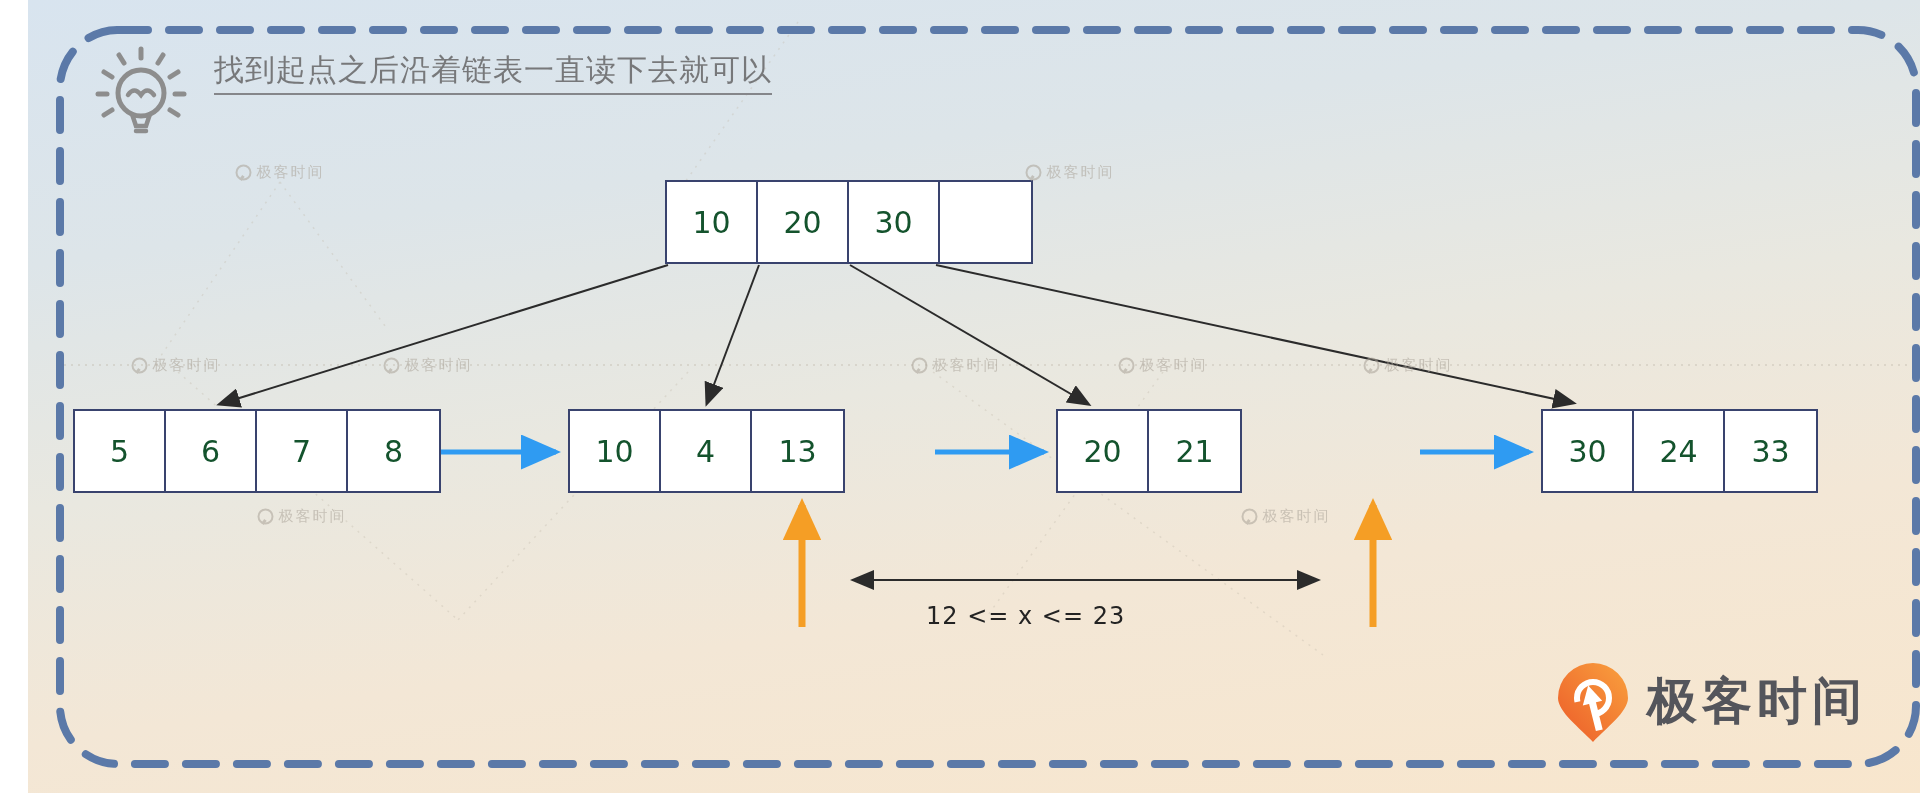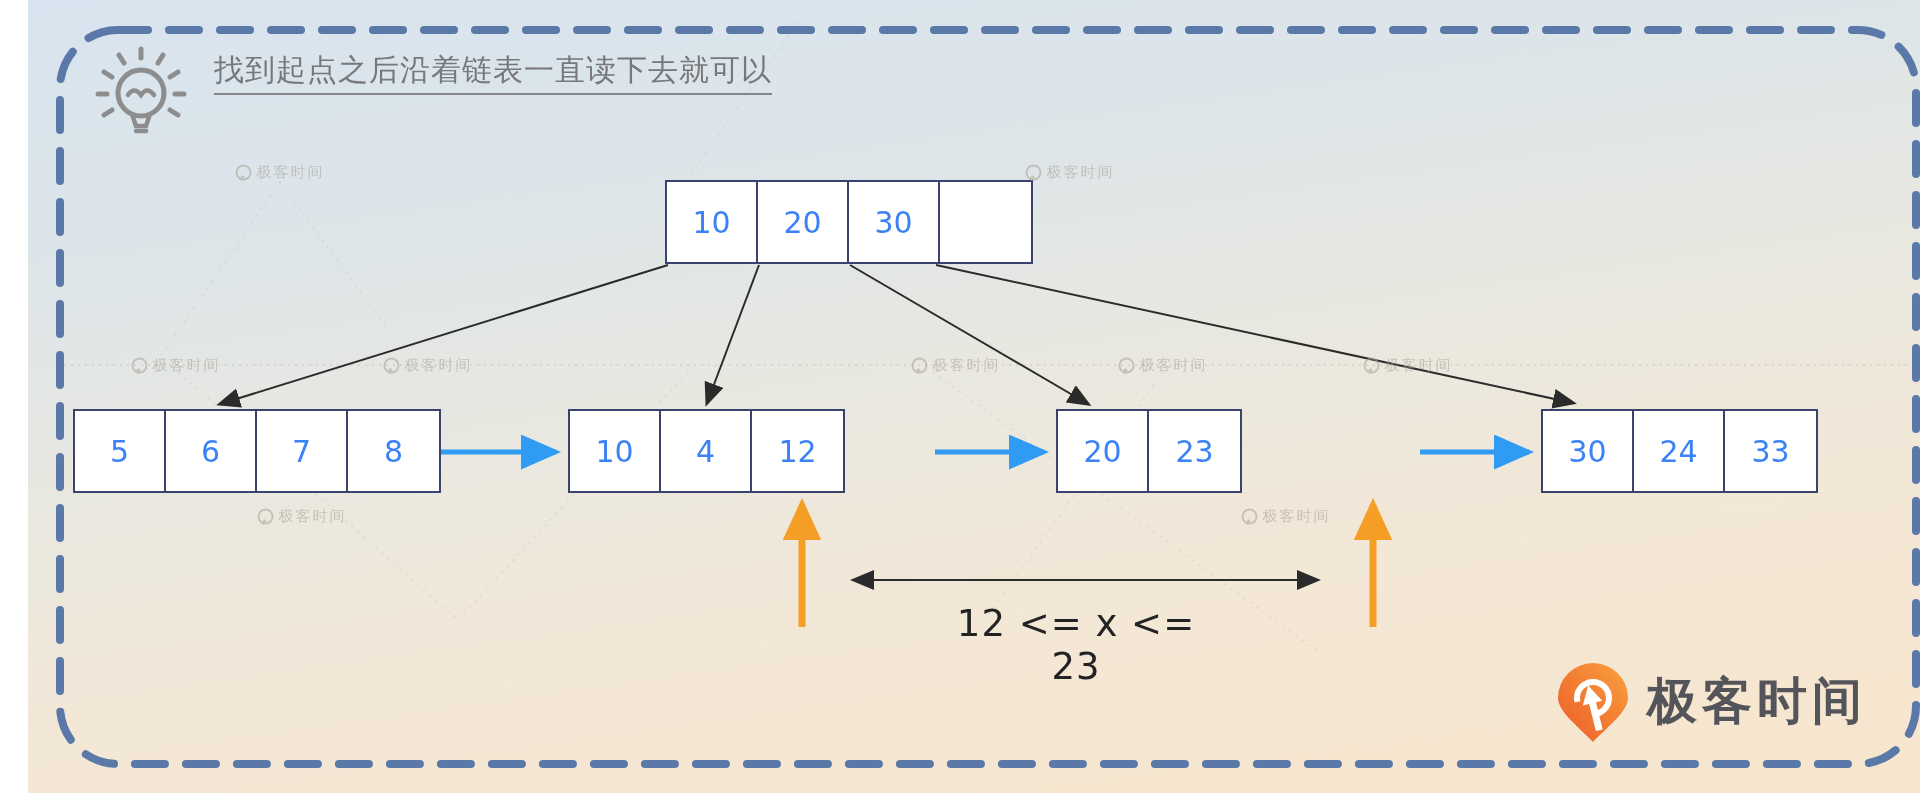--- a/index.html
+++ b/index.html
@@ -27,30 +27,29 @@
   .node{
     position:absolute;display:flex;
     height:84px;
     border:2px solid #39436e;background:#fff;box-sizing:border-box;
   }
   .cell{
     width:91px;box-sizing:border-box;
     border-right:2px solid #39436e;
     display:flex;align-items:center;justify-content:center;
     font-family:"DejaVu Sans", sans-serif;
-    font-size:30px;color:#3b82f6;
+    font-size:30px;color:#14532d;
   }
   .cell:last-child{border-right:none;}
 
   
   .range-label{
     position:absolute;left:898px;top:602px;width:300px;
-    text-align:center;
     font-family:"DejaVu Sans", sans-serif;
-    font-size:37px;color:#232323;letter-spacing:1px;
+    font-size:24px;color:#232323;letter-spacing:1px;
   }
 
   
   .wm{
     position:absolute;transform:translate(-50%,-50%);
     display:flex;align-items:center;white-space:nowrap;
     color:#aaa398;opacity:.55;
     font-size:15px;letter-spacing:2px;
   }
   .wm-ring{
@@ -168,25 +167,25 @@
 
   <div class="node" style="left:45px;top:409px">
       <div class="cell">5</div>
       <div class="cell">6</div>
       <div class="cell">7</div>
       <div class="cell">8</div>
     </div>
   <div class="node" style="left:540px;top:409px">
       <div class="cell">10</div>
       <div class="cell">4</div>
-      <div class="cell">12</div>
+      <div class="cell">13</div>
     </div>
   <div class="node" style="left:1028px;top:409px">
       <div class="cell">20</div>
-      <div class="cell">23</div>
+      <div class="cell">21</div>
     </div>
   <div class="node" style="left:1513px;top:409px">
       <div class="cell">30</div>
       <div class="cell">24</div>
       <div class="cell">33</div>
     </div>
 
   <div class="range-label">12 &lt;= x &lt;= 23</div>
 
   <span class="wm" style="left:252px;top:172px">

